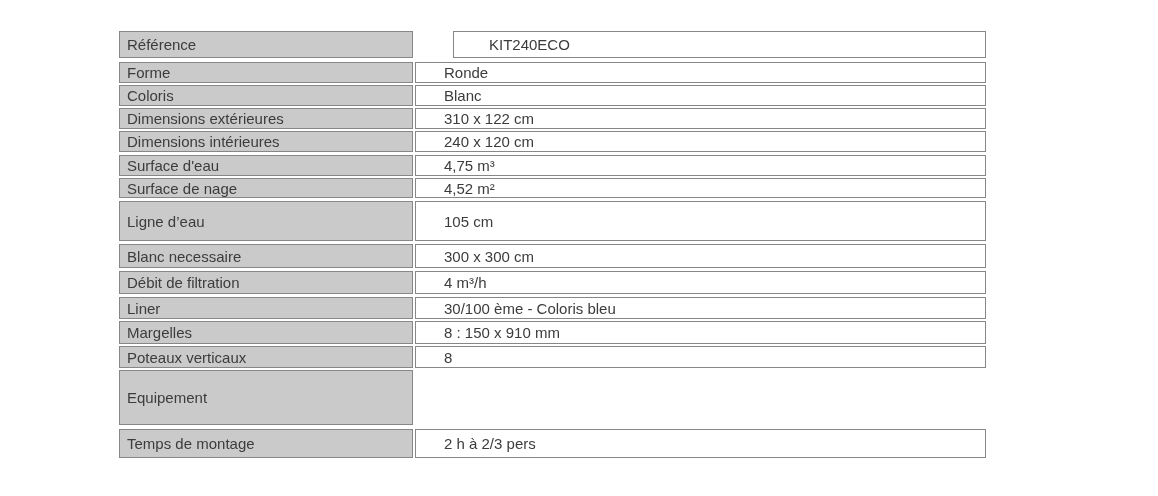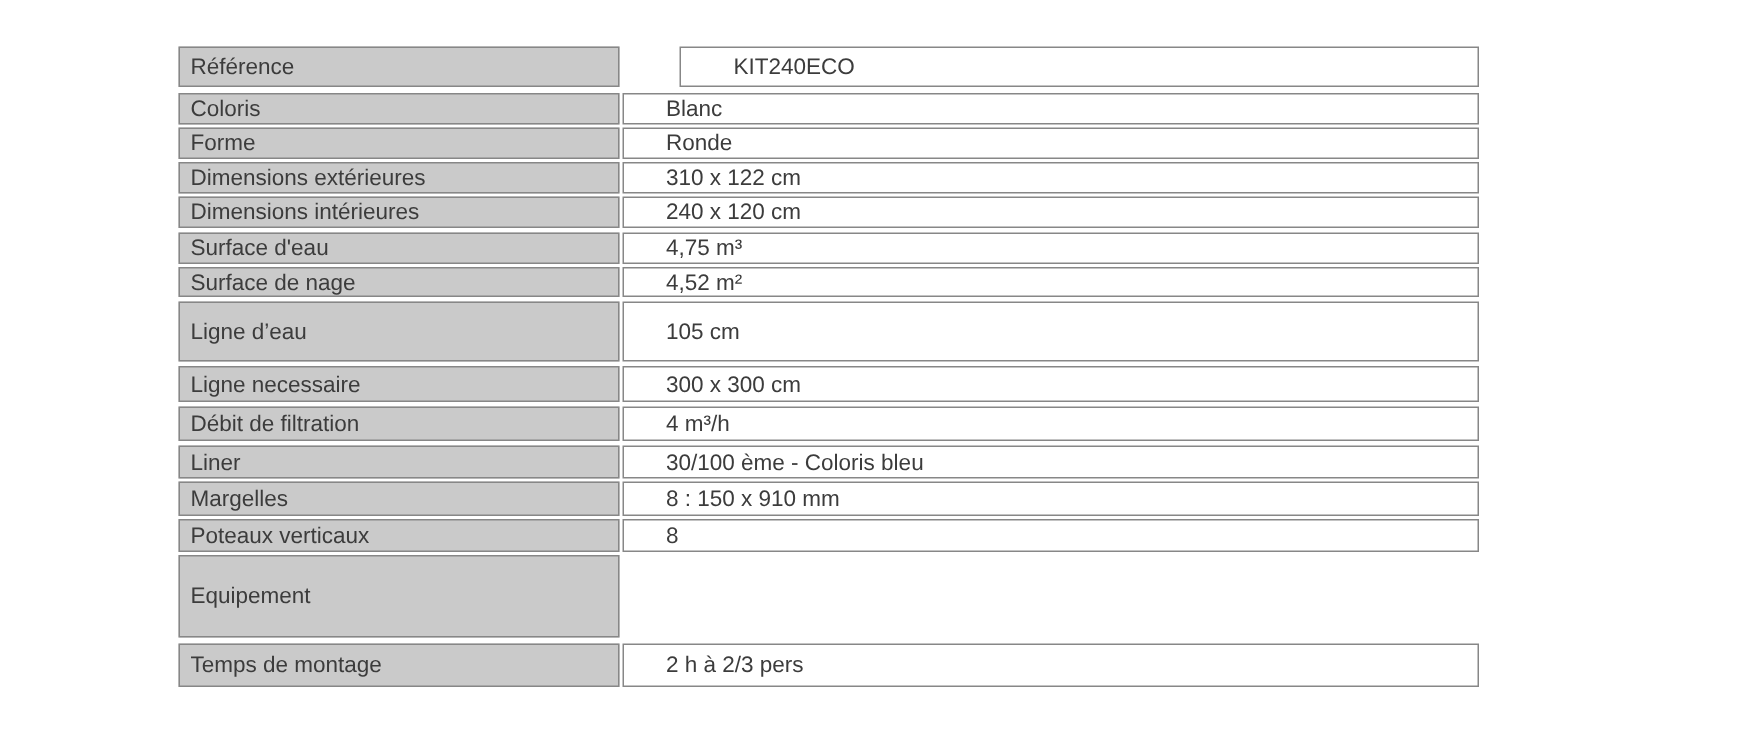--- a/index.html
+++ b/index.html
@@ -68,28 +68,28 @@
 </head>
 <body>
 
 <div class="spec-table">
 
   <div class="row r0">
     <div class="cell label">Référence</div>
     <div class="cell value">KIT240ECO</div>
   </div>
 
+  <div class="row r1">
+    <div class="cell label">Forme</div>
+    <div class="cell value">Ronde</div>
+  </div>
+
   <div class="row r2">
     <div class="cell label">Coloris</div>
     <div class="cell value">Blanc</div>
-  </div>
-
-  <div class="row r1">
-    <div class="cell label">Forme</div>
-    <div class="cell value">Ronde</div>
   </div>
 
   <div class="row r3">
     <div class="cell label">Dimensions extérieures</div>
     <div class="cell value">310 x 122 cm</div>
   </div>
 
   <div class="row r4">
     <div class="cell label">Dimensions intérieures</div>
     <div class="cell value">240 x 120 cm</div>
@@ -104,21 +104,21 @@
     <div class="cell label">Surface de nage</div>
     <div class="cell value">4,52 m²</div>
   </div>
 
   <div class="row r7">
     <div class="cell label">Ligne d’eau</div>
     <div class="cell value">105 cm</div>
   </div>
 
   <div class="row r8">
-    <div class="cell label">Ligne necessaire</div>
+    <div class="cell label">Blanc necessaire</div>
     <div class="cell value">300 x 300 cm</div>
   </div>
 
   <div class="row r9">
     <div class="cell label">Débit de filtration</div>
     <div class="cell value">4 m³/h</div>
   </div>
 
   <div class="row r10">
     <div class="cell label">Liner</div>

